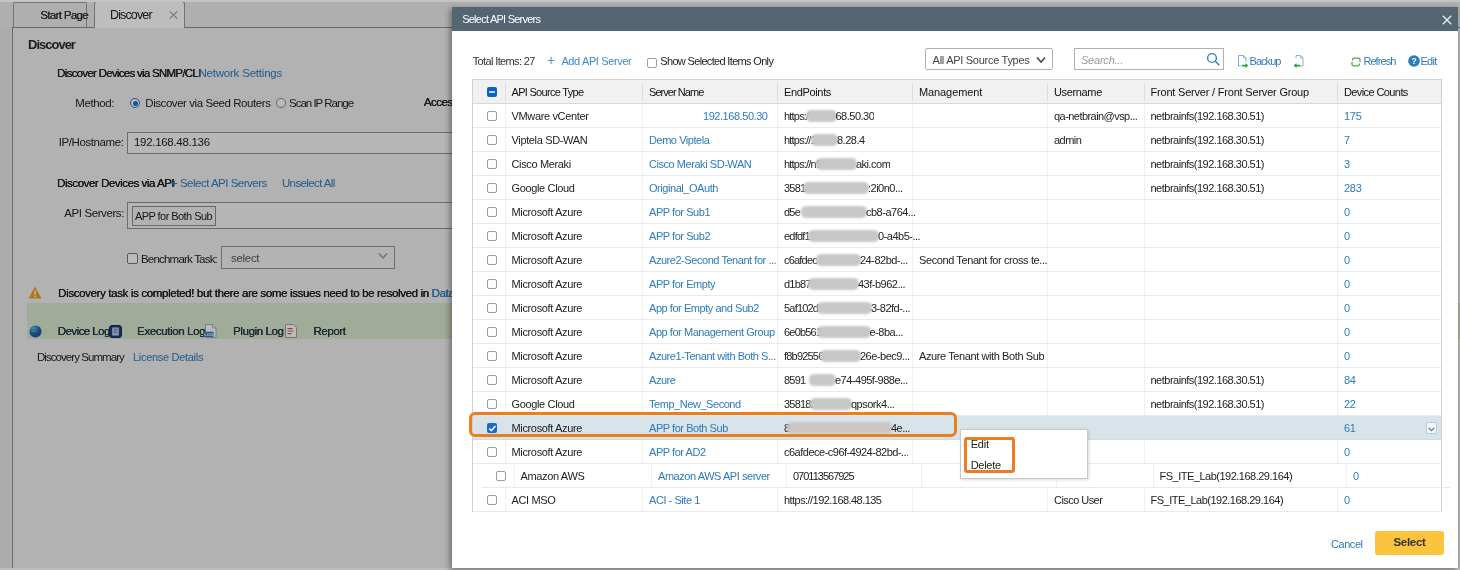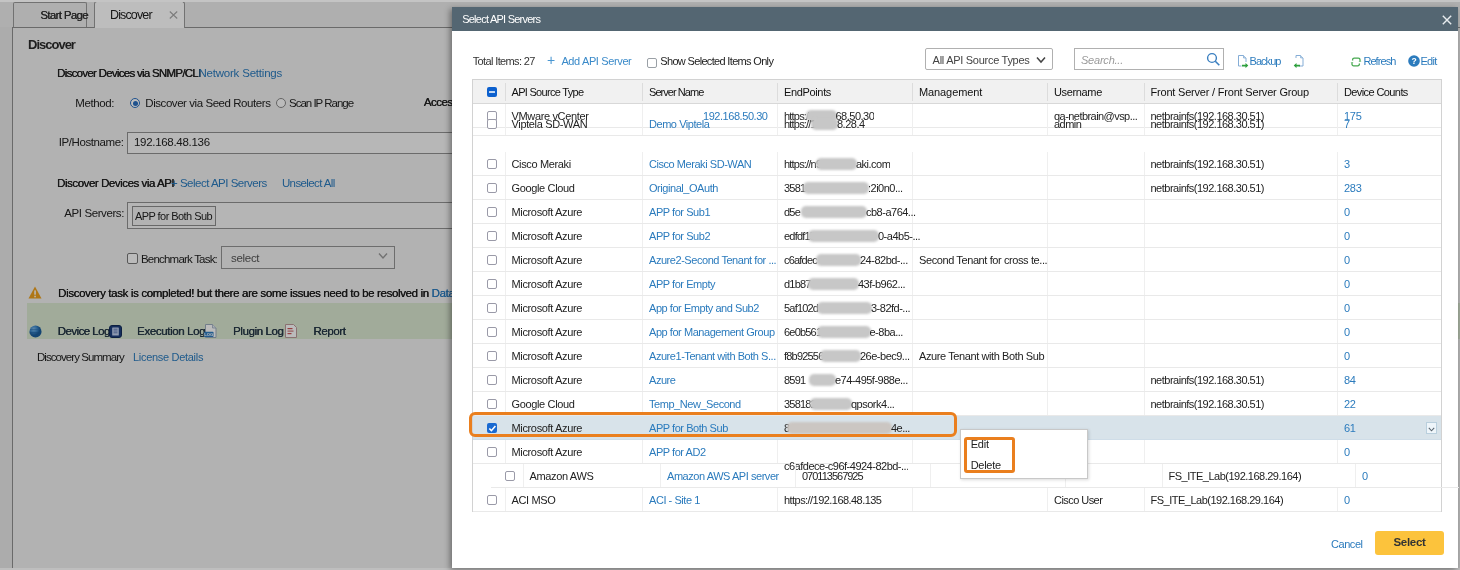--- a/index.html
+++ b/index.html
@@ -173,21 +173,21 @@
 <div class="abs" style="left:14.5px;top:7px;width:10px;height:10px;border:1px solid #9a9aa8;border-radius:2px;background:#fff;"></div>
 <div class="abs cell" style="left:32px;top:0;width:139.5px;height:24px;padding-left:7px;font-size:11px;letter-spacing:-0.35px;color:#222;">VMware vCenter</div>
 <div class="abs cell" style="left:158px;top:0;width:137px;height:24px;padding-left:7px;font-size:11px;letter-spacing:-0.45px;color:#2b7bbd;text-align:right;">192.168.50.30</div>
 <div class="abs cell" style="left:304.5px;top:0;width:131px;height:24px;padding-left:7px;font-size:11px;letter-spacing:-0.8px;color:#222;">https:/</div>
 <div class="abs" style="left:333.0px;top:6px;width:31.0px;height:12px;background:#c7c7c7;border-radius:5px;filter:blur(1px);"></div>
 <div class="abs cell" style="left:363.0px;top:0;height:24px;font-size:11px;letter-spacing:-0.5px;color:#222;">68.50.30</div>
 <div class="abs cell" style="left:574.5px;top:0;width:98.5px;height:24px;padding-left:7px;font-size:11px;letter-spacing:-0.55px;color:#222;">qa-netbrain@vsp...</div>
 <div class="abs cell" style="left:671px;top:0;width:195.5px;height:24px;padding-left:7px;font-size:11px;letter-spacing:-0.5px;color:#222;">netbrainfs(192.168.30.51)</div>
 <div class="abs cell" style="left:864.5px;top:0;width:107.5px;height:24px;padding-left:7px;font-size:11px;letter-spacing:-0.3px;color:#2b7bbd;">175</div>
 </div>
-<div class="abs" style="left:0;top:32px;width:968px;height:24px;border-bottom:1px solid #e9e9e9;">
+<div class="abs" style="left:0;top:48px;width:968px;height:24px;border-bottom:1px solid #e9e9e9;">
 <div class="abs" style="left:32px;top:0;width:1px;height:23px;background:#efefef;"></div>
 <div class="abs" style="left:169.5px;top:0;width:1px;height:23px;background:#efefef;"></div>
 <div class="abs" style="left:304.5px;top:0;width:1px;height:23px;background:#efefef;"></div>
 <div class="abs" style="left:439.5px;top:0;width:1px;height:23px;background:#efefef;"></div>
 <div class="abs" style="left:574.5px;top:0;width:1px;height:23px;background:#efefef;"></div>
 <div class="abs" style="left:671px;top:0;width:1px;height:23px;background:#efefef;"></div>
 <div class="abs" style="left:864.5px;top:0;width:1px;height:23px;background:#efefef;"></div>
 <div class="abs" style="left:14.5px;top:7px;width:10px;height:10px;border:1px solid #9a9aa8;border-radius:2px;background:#fff;"></div>
 <div class="abs cell" style="left:32px;top:0;width:139.5px;height:24px;padding-left:7px;font-size:11px;letter-spacing:-0.35px;color:#222;">Viptela SD-WAN</div>
 <div class="abs cell" style="left:169.5px;top:0;width:137px;height:24px;padding-left:7px;font-size:11px;letter-spacing:-0.45px;color:#2b7bbd;">Demo Viptela</div>
@@ -398,24 +398,24 @@
 <div class="abs" style="left:32px;top:0;width:1px;height:23px;background:#efefef;"></div>
 <div class="abs" style="left:169.5px;top:0;width:1px;height:23px;background:#efefef;"></div>
 <div class="abs" style="left:304.5px;top:0;width:1px;height:23px;background:#efefef;"></div>
 <div class="abs" style="left:439.5px;top:0;width:1px;height:23px;background:#efefef;"></div>
 <div class="abs" style="left:574.5px;top:0;width:1px;height:23px;background:#efefef;"></div>
 <div class="abs" style="left:671px;top:0;width:1px;height:23px;background:#efefef;"></div>
 <div class="abs" style="left:864.5px;top:0;width:1px;height:23px;background:#efefef;"></div>
 <div class="abs" style="left:14.5px;top:7px;width:10px;height:10px;border:1px solid #9a9aa8;border-radius:2px;background:#fff;"></div>
 <div class="abs cell" style="left:32px;top:0;width:139.5px;height:24px;padding-left:7px;font-size:11px;letter-spacing:-0.35px;color:#222;">Microsoft Azure</div>
 <div class="abs cell" style="left:169.5px;top:0;width:137px;height:24px;padding-left:7px;font-size:11px;letter-spacing:-0.45px;color:#2b7bbd;">APP for AD2</div>
-<div class="abs cell" style="left:304.5px;top:14px;width:131px;height:24px;padding-left:7px;font-size:11px;letter-spacing:-0.5px;color:#222;">c6afdece-c96f-4924-82bd-...</div>
-<div class="abs cell" style="left:864.5px;top:0;width:107.5px;height:24px;padding-left:7px;font-size:11px;letter-spacing:-0.3px;color:#2b7bbd;">0</div>
-</div>
-<div class="abs" style="left:18px;top:384px;width:968px;height:24px;border-bottom:1px solid #e9e9e9;">
+<div class="abs cell" style="left:304.5px;top:0;width:131px;height:24px;padding-left:7px;font-size:11px;letter-spacing:-0.5px;color:#222;">c6afdece-c96f-4924-82bd-...</div>
+<div class="abs cell" style="left:864.5px;top:0;width:107.5px;height:24px;padding-left:7px;font-size:11px;letter-spacing:-0.3px;color:#2b7bbd;">0</div>
+</div>
+<div class="abs" style="left:9px;top:384px;width:968px;height:24px;border-bottom:1px solid #e9e9e9;">
 <div class="abs" style="left:32px;top:0;width:1px;height:23px;background:#efefef;"></div>
 <div class="abs" style="left:169.5px;top:0;width:1px;height:23px;background:#efefef;"></div>
 <div class="abs" style="left:304.5px;top:0;width:1px;height:23px;background:#efefef;"></div>
 <div class="abs" style="left:439.5px;top:0;width:1px;height:23px;background:#efefef;"></div>
 <div class="abs" style="left:574.5px;top:0;width:1px;height:23px;background:#efefef;"></div>
 <div class="abs" style="left:671px;top:0;width:1px;height:23px;background:#efefef;"></div>
 <div class="abs" style="left:864.5px;top:0;width:1px;height:23px;background:#efefef;"></div>
 <div class="abs" style="left:14.5px;top:7px;width:10px;height:10px;border:1px solid #9a9aa8;border-radius:2px;background:#fff;"></div>
 <div class="abs cell" style="left:32px;top:0;width:139.5px;height:24px;padding-left:7px;font-size:11px;letter-spacing:-0.35px;color:#222;">Amazon AWS</div>
 <div class="abs cell" style="left:169.5px;top:0;width:137px;height:24px;padding-left:7px;font-size:11px;letter-spacing:-0.45px;color:#2b7bbd;">Amazon AWS API server</div>

